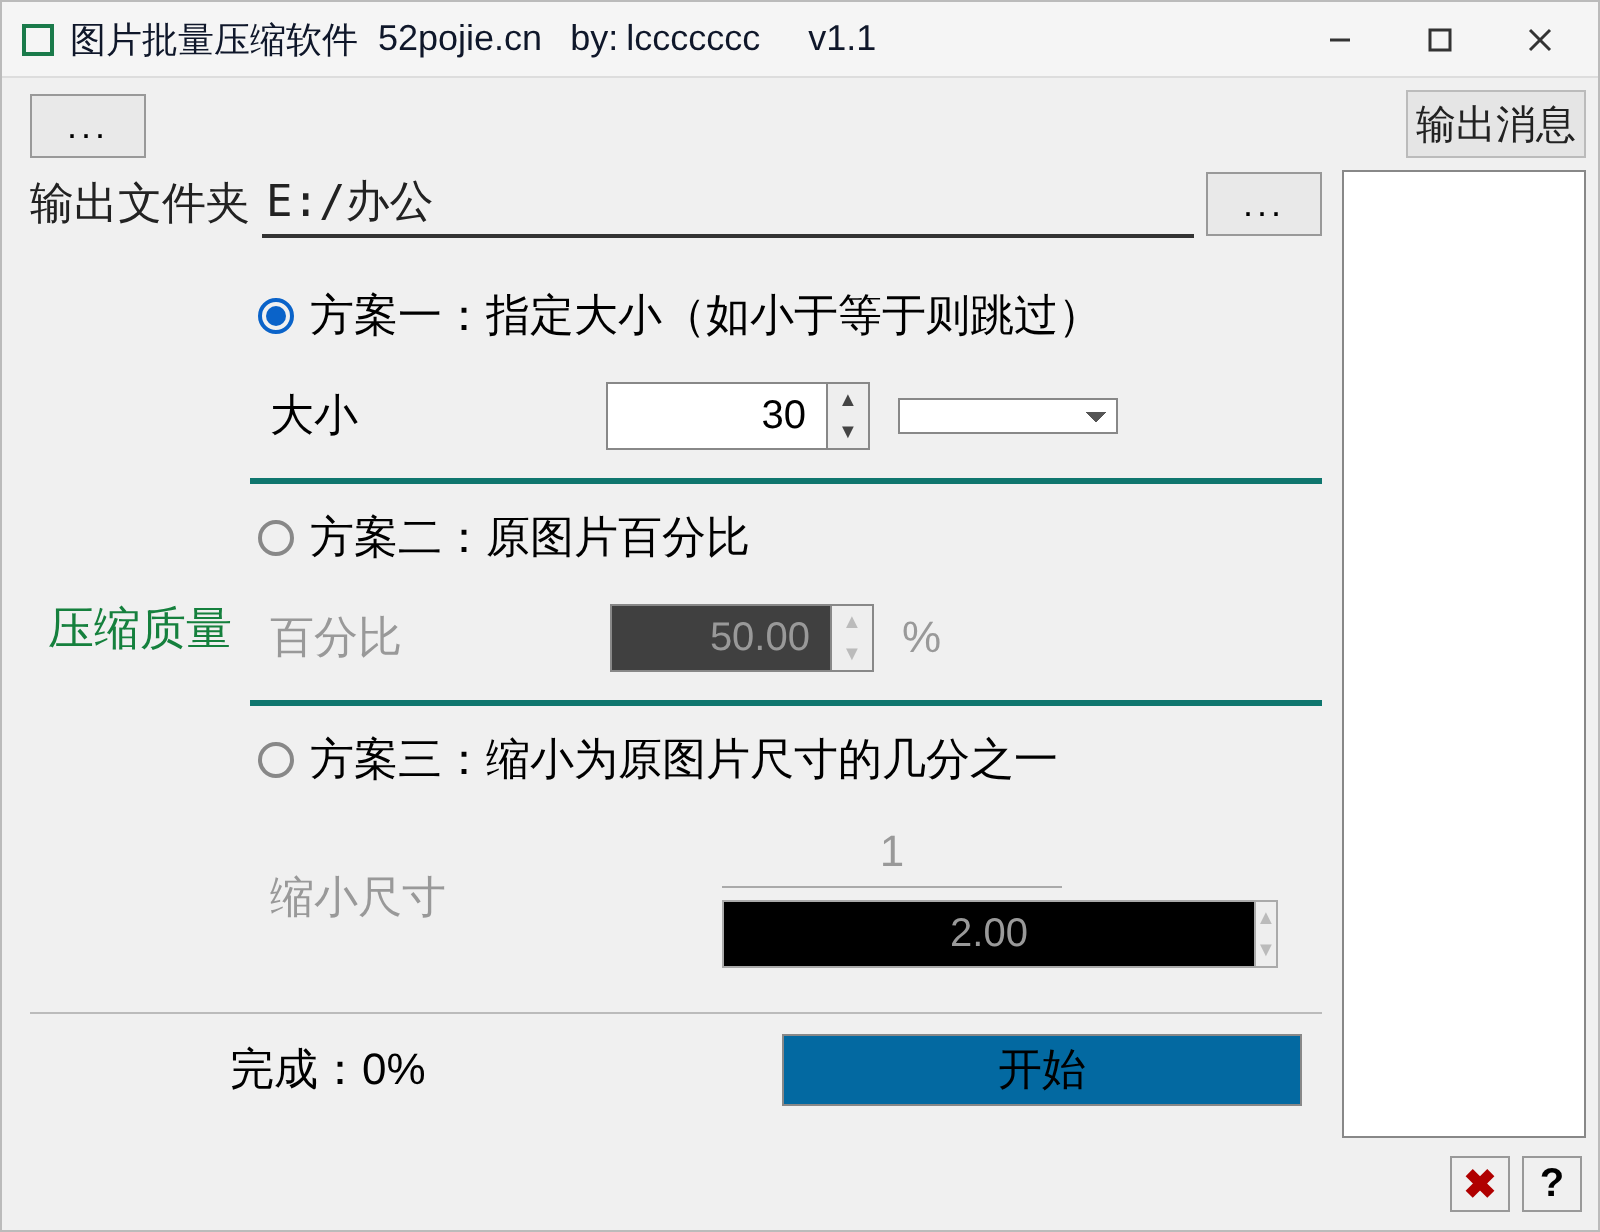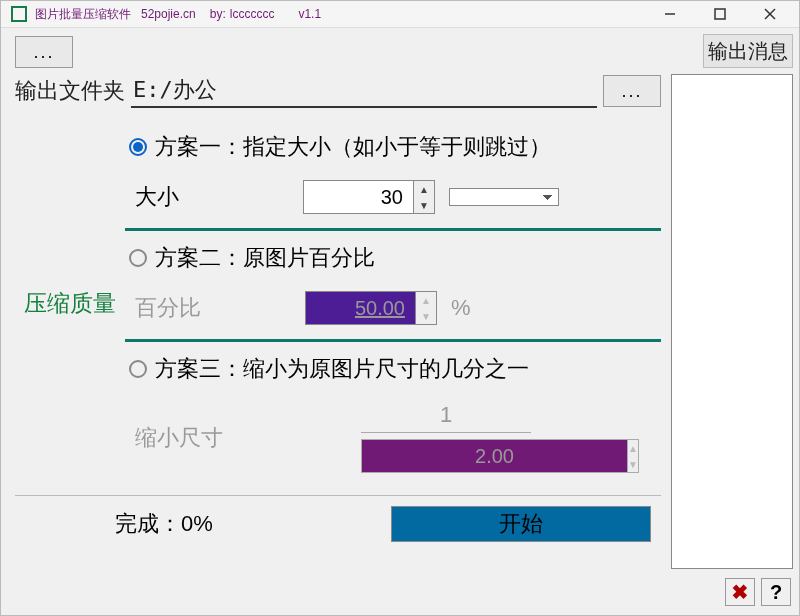--- a/index.html
+++ b/index.html
@@ -13,28 +13,28 @@
     }
     .window {
       width: 800px;
       height: 616px;
       background: #f0f0f0;
       border: 1px solid #bbb;
       display: flex;
       flex-direction: column;
     }
     .titlebar {
-      height: 27px;
+      height: 38px;
       display: flex;
       align-items: center;
       padding: 0 4px;
       background: #f5f5f5;
       border-bottom: 1px solid #ddd;
-      font-size: 12px;
-      color: #701a75;
+      font-size: 18px;
+      color: #0f172a;
     }
     .titlebar .app-icon {
       width: 16px; height: 16px;
       border: 2px solid #1a7a4a;
       margin: 0 8px 0 6px;
     }
     .titlebar .title-text { flex: 0 0 auto; }
     .titlebar .spacer { flex: 1; }
     .titlebar .winbtn {
       width: 50px; height: 36px;
@@ -194,21 +194,21 @@
     .spin .arrows {
       width: 22px;
       border: 1px solid #888;
       display:flex; flex-direction:column;
       background:#eee;
     }
     .spin .arrows div {
       flex:1; display:flex; align-items:center; justify-content:center;
       font-size:10px; cursor:pointer; color:#444;
     }
-    .spin.disabled input { color:#999; background:#4c1d95;text-decoration:underline; }
+    .spin.disabled input { color:#999; background:#404040; }
     .spin.disabled .arrows div { color:#bbb; }
     select.unit {
       height: 18px;
       border: 1px solid #888;
       background: #fff;
       font-size: 20px;
       padding: 16px 24px 0 8px;
       appearance: none;
       background-image: linear-gradient(45deg, transparent 50%, #555 50%), linear-gradient(135deg, #555 50%, transparent 50%);
       background-position: right 10px center, right 5px center;
@@ -220,21 +220,21 @@
       display:flex; flex-direction:column; align-items:stretch;
       width: 170px;
       color:#999;
     }
     .fraction .num { text-align:center; font-size:22px; padding-bottom:4px; border-bottom:1px solid #aaa;}
     .fraction .den {
       display:flex; align-items:stretch; height:34px; margin-top:6px;
     }
     .fraction .den input {
       flex:1; border:1px solid #aaa; border-right:none; text-align:center;
-      font-size:20px; color:#999; background:#701a75;
+      font-size:20px; color:#999; background:#000000;
     }
     .fraction .den .arrows {
       width:22px; border:1px solid #aaa; display:flex; flex-direction:column; background:#eee;
     }
     .fraction .den .arrows div { flex:1; display:flex;align-items:center;justify-content:center; font-size:10px; color:#bbb;}
 
     .footer-row {
       display: flex;
       align-items: center;
       border-top: 1px solid #bbb;

